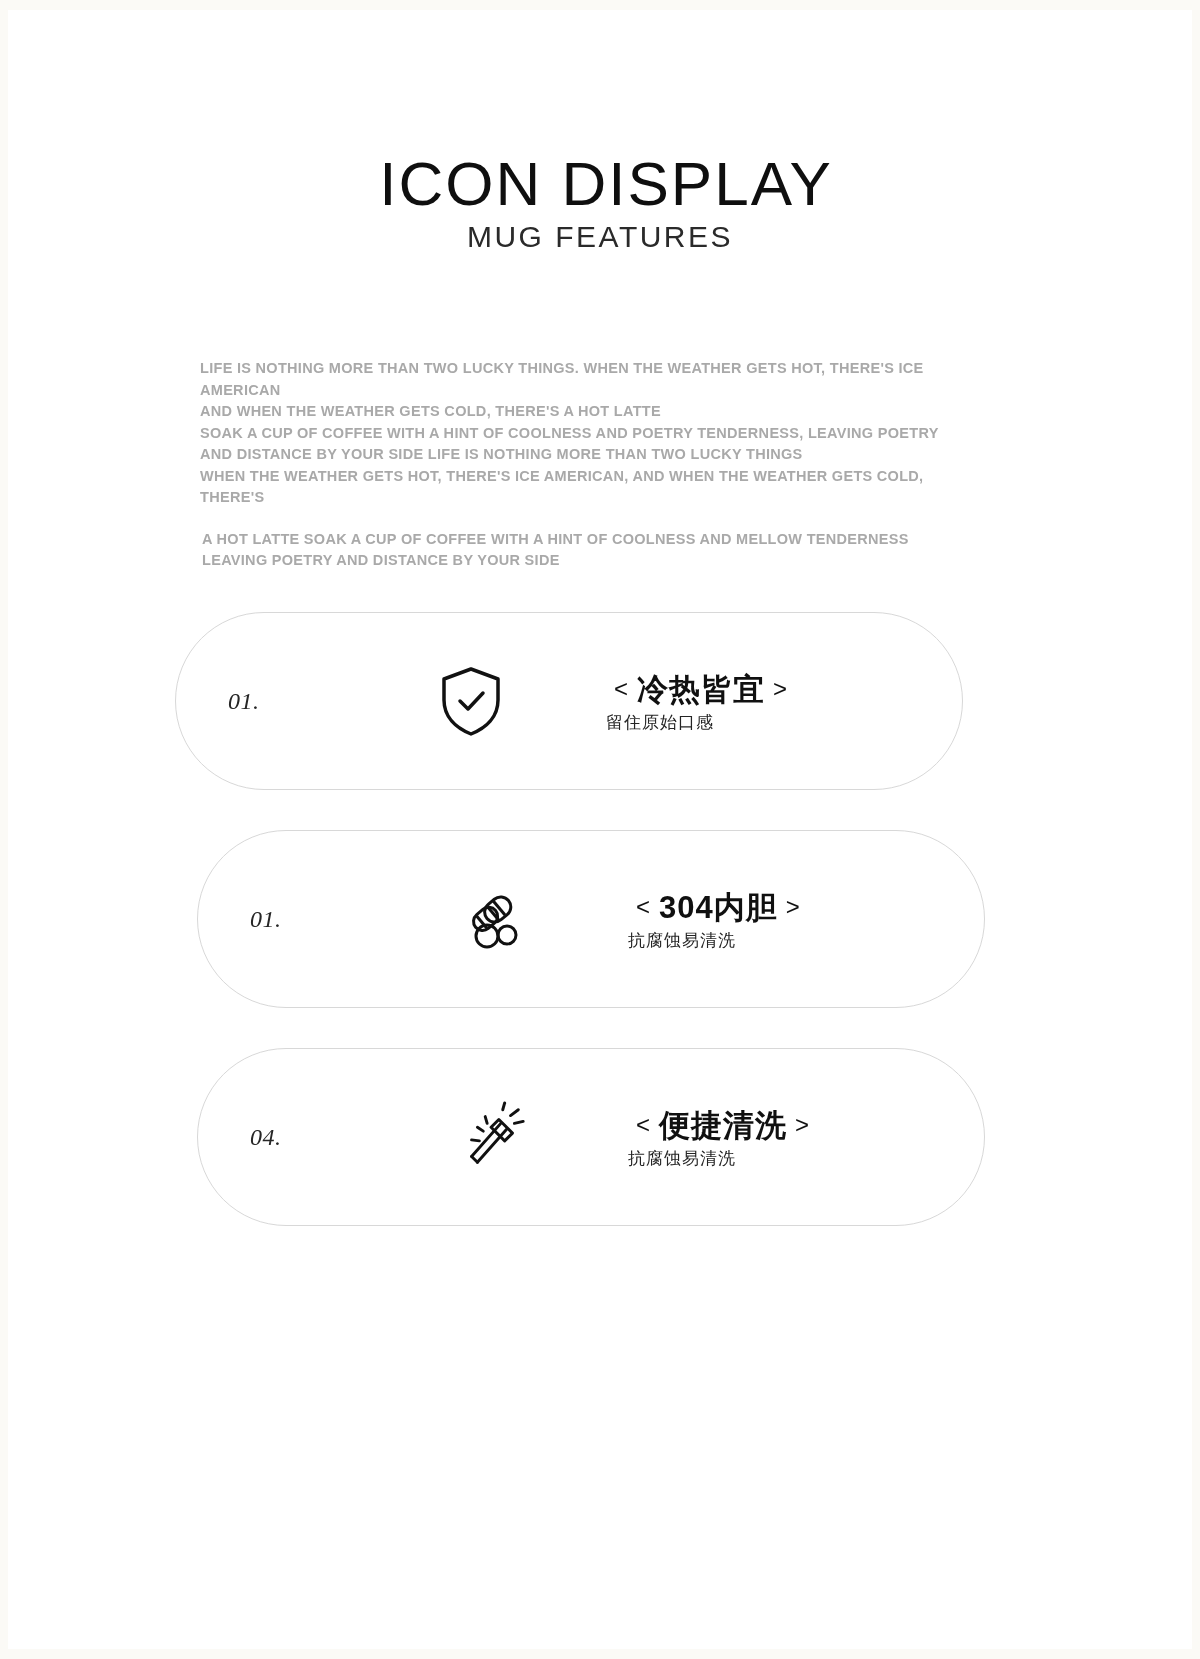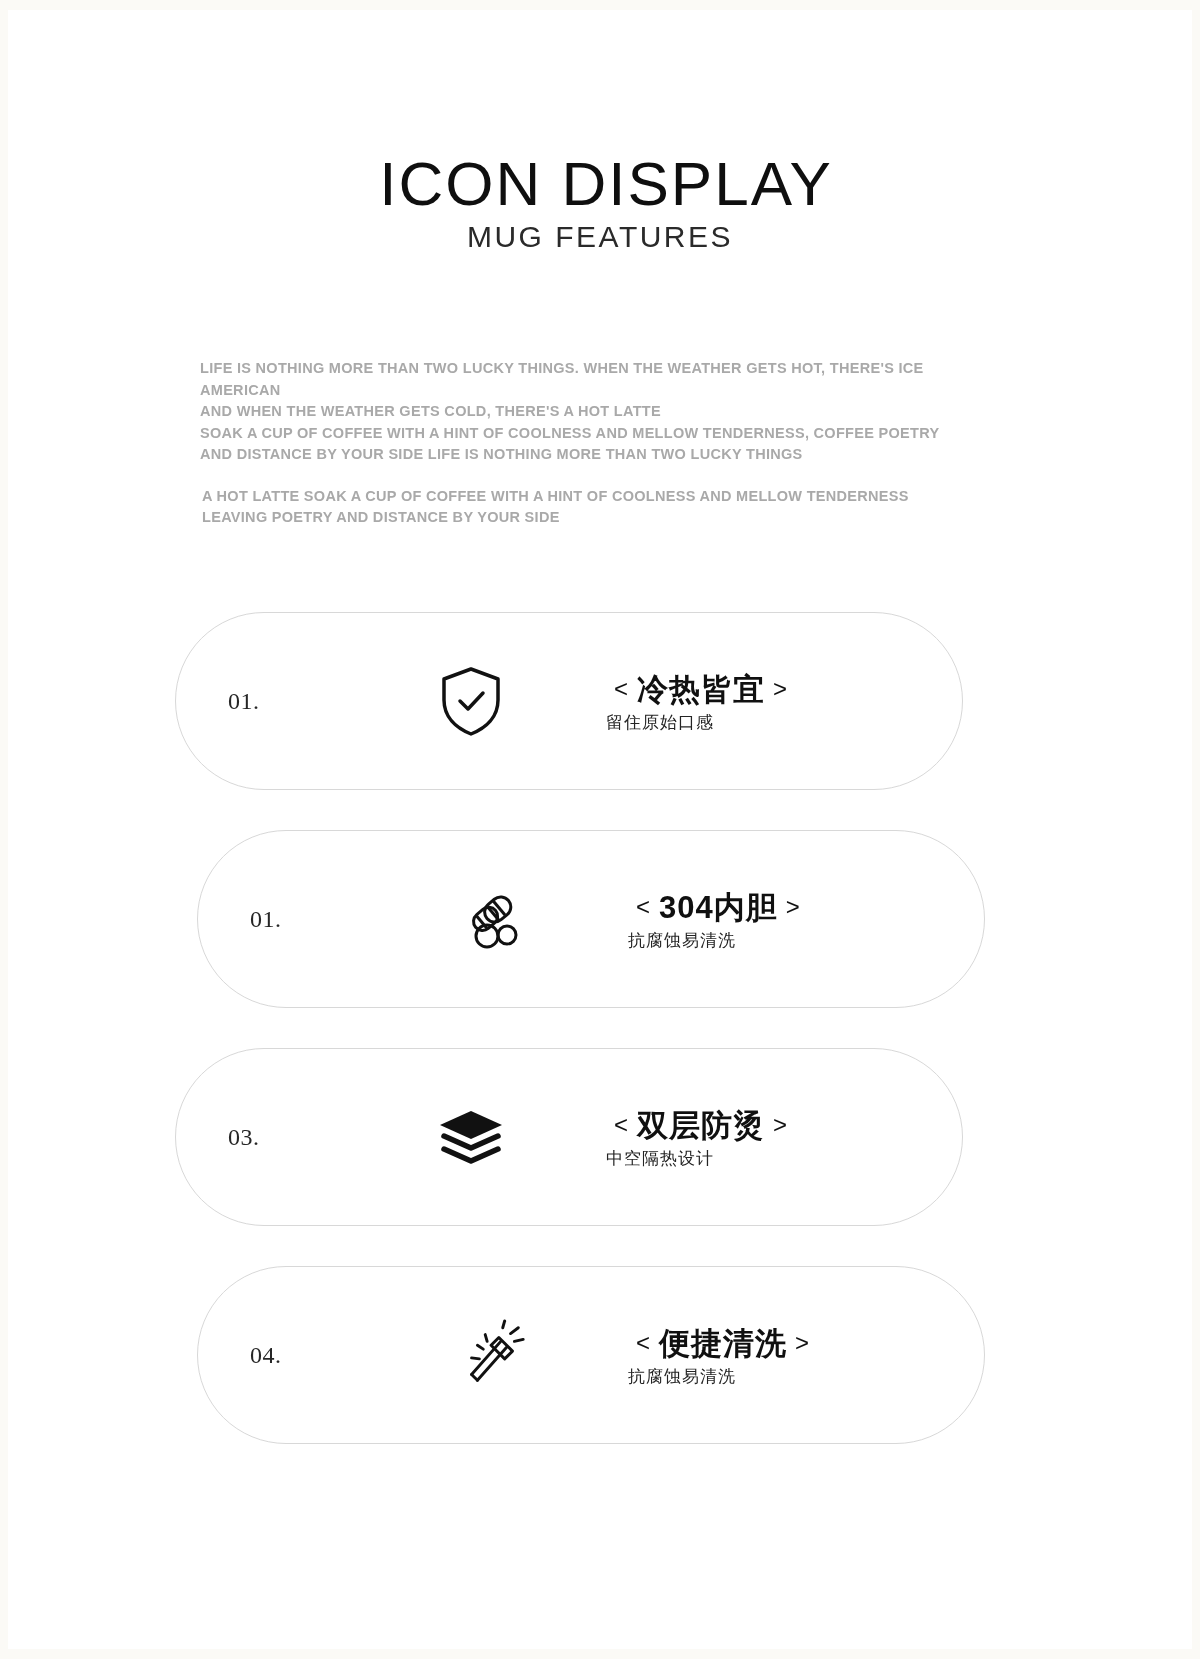--- a/index.html
+++ b/index.html
@@ -98,20 +98,21 @@
   }
   .card.offset-left { margin-left: 175px; }
   .card.offset-right { margin-left: 197px; }
 
   .card-num {
     position: absolute;
     left: 52px;
     top: 50%;
     transform: translateY(-50%);
     font-size: 24px;
+    font-style: italic;
     color: #262626;
     font-family: "Liberation Serif", serif;
     letter-spacing: 0.5px;
   }
   .card-icon {
     position: absolute;
     left: 258px;
     top: 50%;
     transform: translateY(-50%);
     width: 74px;
@@ -158,22 +159,23 @@
   <div class="edge-right"></div>
   <div class="edge-bottom"></div>
 
   <div class="title">ICON DISPLAY</div>
   <div class="subtitle">MUG FEATURES</div>
 
   <div class="paragraph">
     <div class="block1">
       <p>LIFE IS NOTHING MORE THAN TWO LUCKY THINGS. WHEN THE WEATHER GETS HOT, THERE'S ICE AMERICAN</p>
       <p>AND WHEN THE WEATHER GETS COLD, THERE'S A HOT LATTE</p>
-      <p>SOAK A CUP OF COFFEE WITH A HINT OF COOLNESS AND MELLOW TENDERNESS, COFFEE POETRY</p>
+      <p>SOAK A CUP OF COFFEE WITH A HINT OF COOLNESS AND POETRY TENDERNESS, LEAVING POETRY</p>
       <p>AND DISTANCE BY YOUR SIDE LIFE IS NOTHING MORE THAN TWO LUCKY THINGS</p>
+      <p>WHEN THE WEATHER GETS HOT, THERE'S ICE AMERICAN, AND WHEN THE WEATHER GETS COLD, THERE'S</p>
     </div>
     <div class="block2">
       <p>A HOT LATTE SOAK A CUP OF COFFEE WITH A HINT OF COOLNESS AND MELLOW TENDERNESS</p>
       <p>LEAVING POETRY AND DISTANCE BY YOUR SIDE</p>
     </div>
   </div>
 
   <div class="cards">
 
     <div class="card offset-left">
@@ -212,36 +214,20 @@
         </svg>
       </div>
       <div class="card-text">
         <div class="card-title">
           <span class="brk">&lt;</span><span>304内胆</span><span class="brk">&gt;</span>
         </div>
         <div class="card-sub">抗腐蚀易清洗</div>
       </div>
     </div>
 
-    <div class="card offset-left">
-      <div class="card-num">03.</div>
-      <div class="card-icon">
-        <svg width="74" height="64" viewBox="0 0 74 64" fill="none" xmlns="http://www.w3.org/2000/svg">
-          <path d="M37 6 L68 20 L37 34 L6 20 Z" fill="#111"></path>
-          <path d="M10 31 L37 43 L64 31" stroke="#111" stroke-width="5.5" fill="none" stroke-linejoin="round" stroke-linecap="round"></path>
-          <path d="M10 44 L37 56 L64 44" stroke="#111" stroke-width="5.5" fill="none" stroke-linejoin="round" stroke-linecap="round"></path>
-        </svg>
-      </div>
-      <div class="card-text">
-        <div class="card-title">
-          <span class="brk">&lt;</span><span>双层防烫</span><span class="brk">&gt;</span>
-        </div>
-        <div class="card-sub">中空隔热设计</div>
-      </div>
-    </div>
 
     <div class="card offset-right">
       <div class="card-num">04.</div>
       <div class="card-icon">
         <svg width="76" height="72" viewBox="0 0 76 72" fill="none" xmlns="http://www.w3.org/2000/svg">
           <g stroke="#111" stroke-width="3" stroke-linecap="round" fill="none">
             <path d="M16 56 L46 22"></path>
             <path d="M22 62 L52 28"></path>
             <path d="M16 56 L22 62"></path>
             <path d="M44 18 L58 32 L50 40 L36 26 Z" stroke-linejoin="round"></path>

